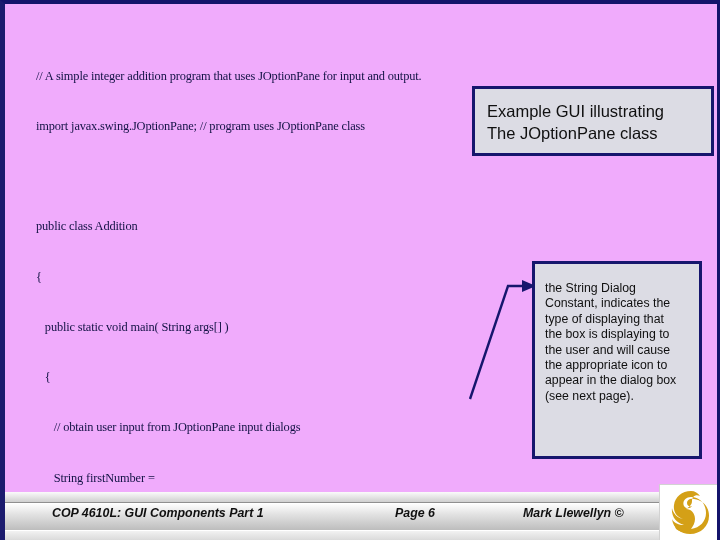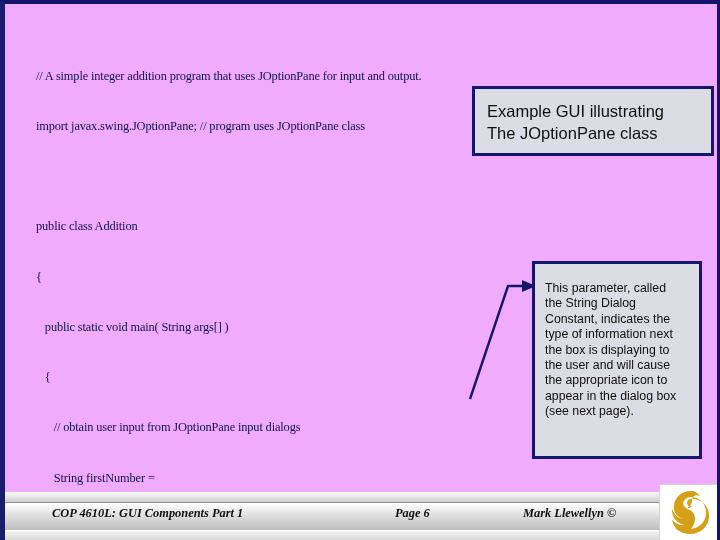--- a/index.html
+++ b/index.html
@@ -126,21 +126,21 @@
   }
   #fbar-bottom {
     top: 38px;
     height: 14px;
     background: linear-gradient(to bottom, #f2f2f2 0%, #cdcdcd 100%);
     border-top: 1px solid #ffffff;
   }
   .ftext {
     position: absolute;
     top: 14px;
-    font-family: Liberation Serif, serif;
+    font-family: Liberation Sans, sans-serif;
     font-style: italic;
     font-weight: bold;
     font-size: 12.4px;
     color: #101010;
     white-space: pre;
   }
   #footer-course { left: 47px; }
   #footer-page   { left: 390px; text-align: right; }
   #footer-author { left: 518px; }
 
@@ -193,24 +193,23 @@
     <span class="cl">Example GUI illustrating</span>
     <span class="cl">The JOptionPane class</span>
   </div>
 
   <svg id="arrow-connector" viewBox="0 0 85 150" width="85" height="150">
     <polyline points="10,140 48,27 63,27" fill="none" stroke="#16166d" stroke-width="2.4" stroke-linejoin="miter" stroke-linecap="butt"></polyline>
     <polygon points="62,21 76,27 62,33" fill="#16166d"></polygon>
   </svg>
 
   <div class="callout" id="callout-note">
-    <span class="cl">This parameter, called</span>
     <span class="cl">the String Dialog</span>
     <span class="cl">Constant, indicates the</span>
-    <span class="cl">type of information next</span>
+    <span class="cl">type of displaying that</span>
     <span class="cl">the box is displaying to</span>
     <span class="cl">the user and will cause</span>
     <span class="cl">the appropriate icon to</span>
     <span class="cl">appear in the dialog box</span>
     <span class="cl">(see next page).</span>
   </div>
 
   <div id="footer">
     <div class="fbar" id="fbar-top"></div>
     <div class="fbar" id="fbar-main"></div>

